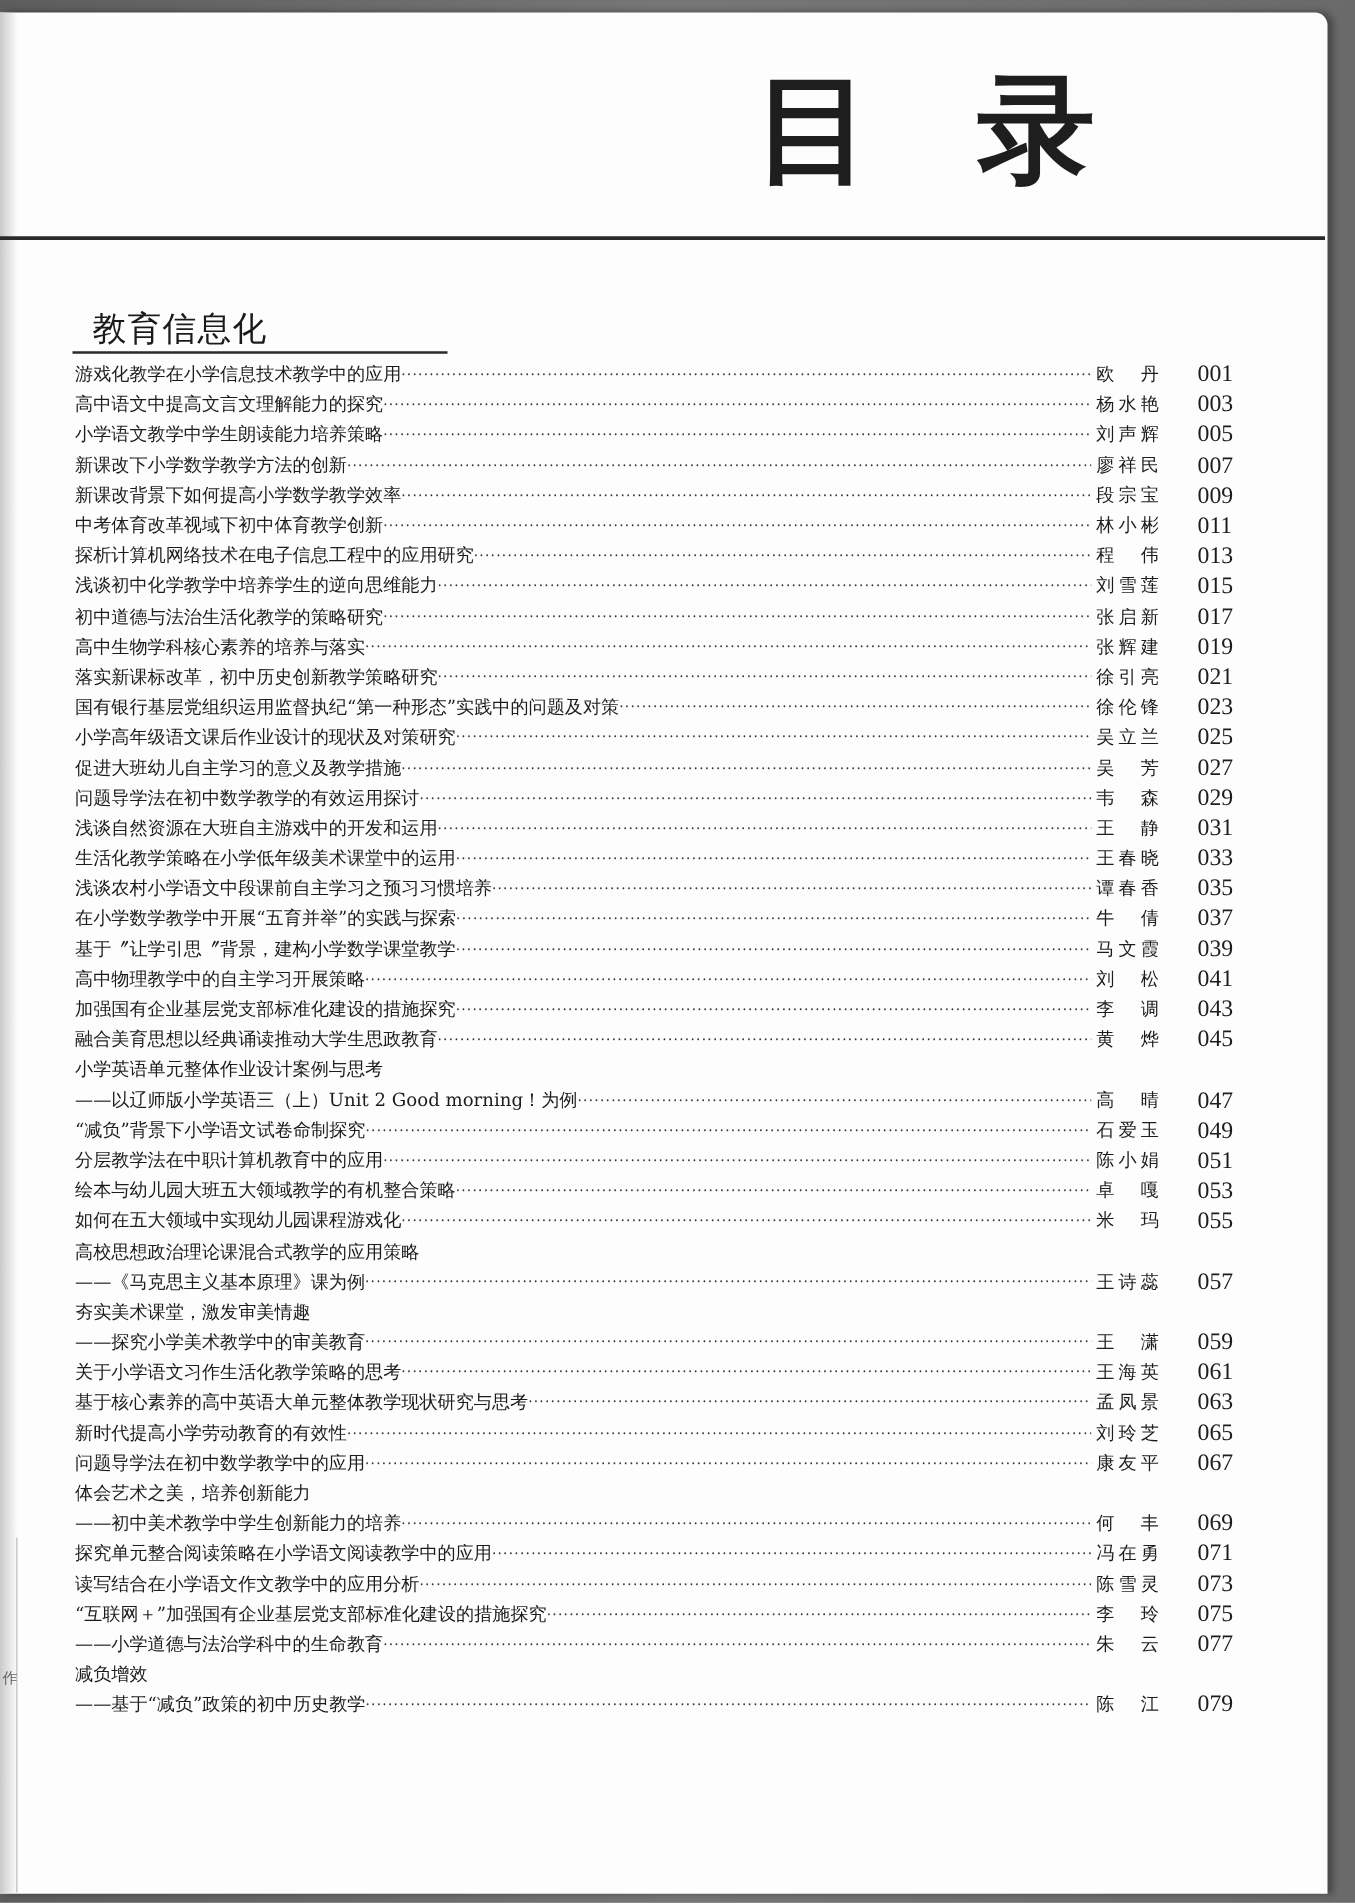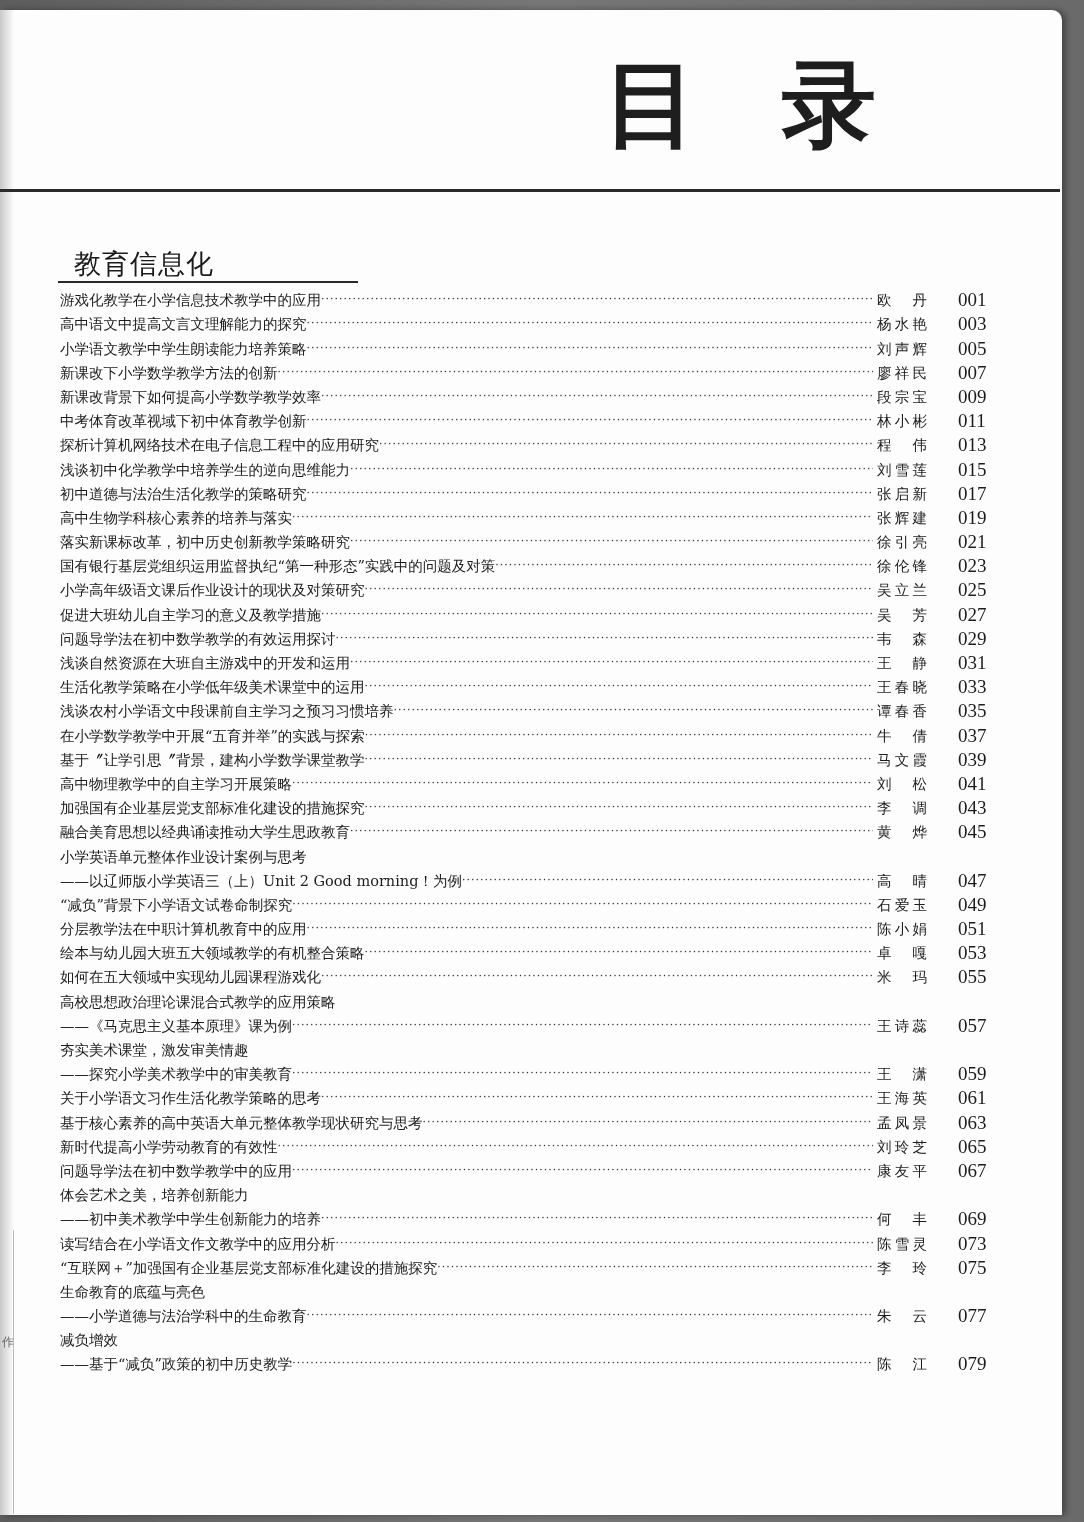--- a/index.html
+++ b/index.html
@@ -101,21 +101,21 @@
       list-style: none;
     }
     .toc-line {
       position: relative;
       height: 24.2px;
       line-height: 24px;
       font-size: 14.5px;
       color: #1c1c1c;
       white-space: nowrap;
       display: flex;
-      align-items: flex-end;
+      align-items: center;
     }
     .toc-title {
       flex: 0 0 auto;
       font-family: "DejaVu Serif", "Liberation Serif", serif;
     }
     .toc-leader {
       flex: 1 1 auto;
       overflow: hidden;
       margin: 0 4px 0 0;
       color: #333;
@@ -372,33 +372,36 @@
     <li class="toc-line heading-only">
       <span class="toc-title">体会艺术之美，培养创新能力</span>
     </li>
     <li class="toc-line">
       <span class="toc-title">——初中美术教学中学生创新能力的培养</span>
       <span class="toc-leader"></span>
       <span class="toc-author">何　丰</span>
       <span class="toc-page">069</span>
     </li>
     <li class="toc-line">
+      <span class="toc-title">探究单元整合阅读策略在小学语文阅读教学中的应用</span>
+      <span class="toc-leader"></span>
+      <span class="toc-author">冯在勇</span>
+      <span class="toc-page">071</span>
+    </li>
+    <li class="toc-line">
       <span class="toc-title">读写结合在小学语文作文教学中的应用分析</span>
       <span class="toc-leader"></span>
       <span class="toc-author">陈雪灵</span>
       <span class="toc-page">073</span>
     </li>
     <li class="toc-line">
       <span class="toc-title">“互联网＋”加强国有企业基层党支部标准化建设的措施探究</span>
       <span class="toc-leader"></span>
       <span class="toc-author">李　玲</span>
       <span class="toc-page">075</span>
-    </li>
-    <li class="toc-line heading-only">
-      <span class="toc-title">生命教育的底蕴与亮色</span>
     </li>
     <li class="toc-line">
       <span class="toc-title">——小学道德与法治学科中的生命教育</span>
       <span class="toc-leader"></span>
       <span class="toc-author">朱　云</span>
       <span class="toc-page">077</span>
     </li>
     <li class="toc-line heading-only">
       <span class="toc-title">减负增效</span>
     </li>

